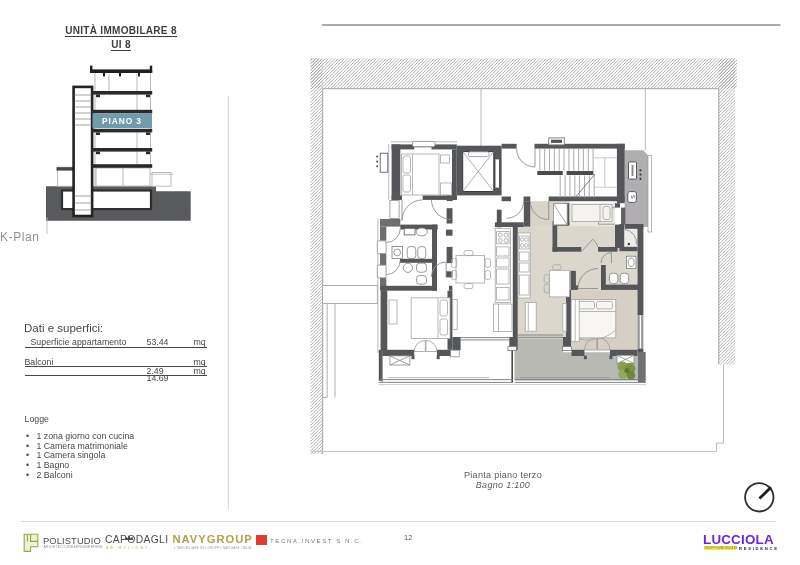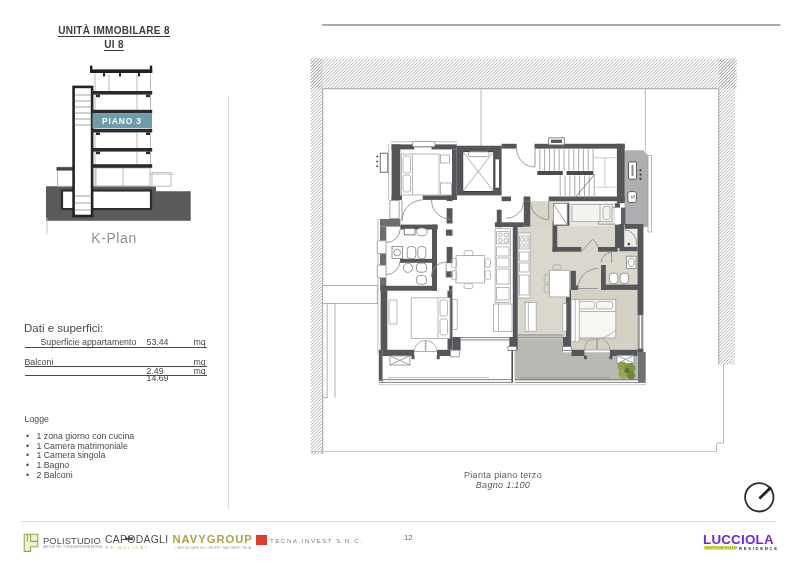--- a/index.html
+++ b/index.html
@@ -567,31 +567,31 @@
   <rect x="436.7" y="355.6" width="3" height="3.6"></rect>
   <rect x="583.9" y="355.6" width="3" height="3.6"></rect>
   <rect x="609.4" y="355.6" width="3" height="3.6"></rect>
 </g>
 
 <circle cx="759.3" cy="497.3" r="14.2" fill="none" stroke="#2e2e30" stroke-width="1.8"></circle>
 
 <line x1="759.4" y1="498.6" x2="771" y2="487.3" stroke="#1f1f21" stroke-width="2.8"></line>
 </svg>
 
-<div class="abs" style="left:0;top:24px;width:228px;text-align:center;color:#3d3e40;font-size:10px;font-weight:bold;letter-spacing:0.3px;line-height:14px;">
+<div class="abs" style="left:0;top:24px;width:228px;text-align:center;color:#3d3e40;font-size:10px;font-weight:bold;letter-spacing:0.3px;line-height:14px;padding-left:7px;">
   <span style="border-bottom:1.2px solid #3d3e40;">UNITÀ IMMOBILARE 8</span><br>
   <span style="border-bottom:1.2px solid #3d3e40;">UI 8</span>
 </div>
 
-<div class="abs" style="left:0;top:230px;width:228px;text-align:center;color:#8f9092;font-size:14px;letter-spacing:0.6px;">K-Plan</div>
+<div class="abs" style="left:0;top:230px;width:228px;color:#8f9092;font-size:12px;letter-spacing:0.6px;">K-Plan</div>
 
 <div class="abs" style="left:24px;top:314px;color:#47484a;font-size:11.5px;margin-top:8px;">Dati e superfici:</div>
 
 <div class="abs" style="left:24.5px;top:337px;width:182px;border-bottom:1px solid #47484a;color:#47484a;font-size:8.8px;height:9.5px;">
-  <span style="position:absolute;left:16px;top:0;text-align:center;">Superficie appartamento</span>
+  <span style="position:absolute;left:6px;top:0;text-align:center;">Superficie appartamento</span>
   <span style="position:absolute;left:122px;top:0;">53.44</span>
   <span style="position:absolute;left:169px;top:0;">mq</span>
 </div>
 
 <div class="abs" style="left:24.5px;top:356.5px;width:182px;border-bottom:1px solid #47484a;color:#47484a;font-size:8.8px;height:9.5px;">
   <span style="position:absolute;left:0;top:0;">Balconi</span>
   <span style="position:absolute;left:122px;top:16px;">14.69</span>
   <span style="position:absolute;left:169px;top:0;">mq</span>
 </div>
 

